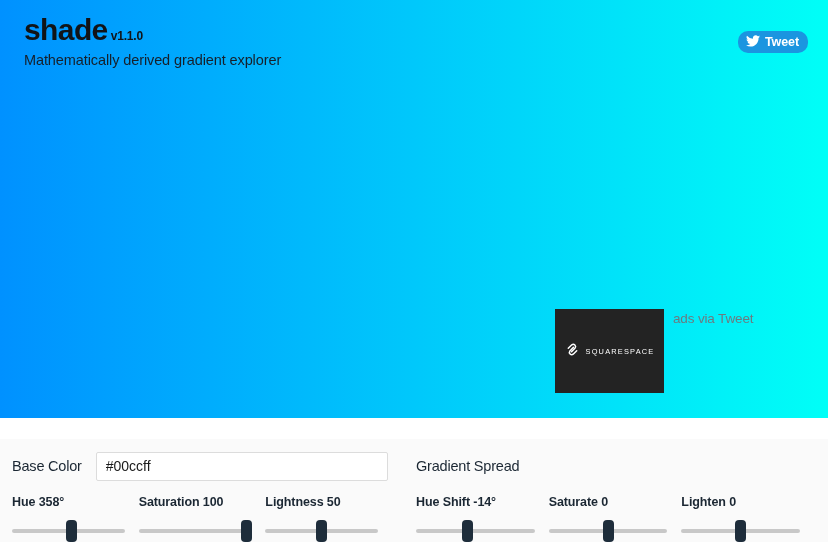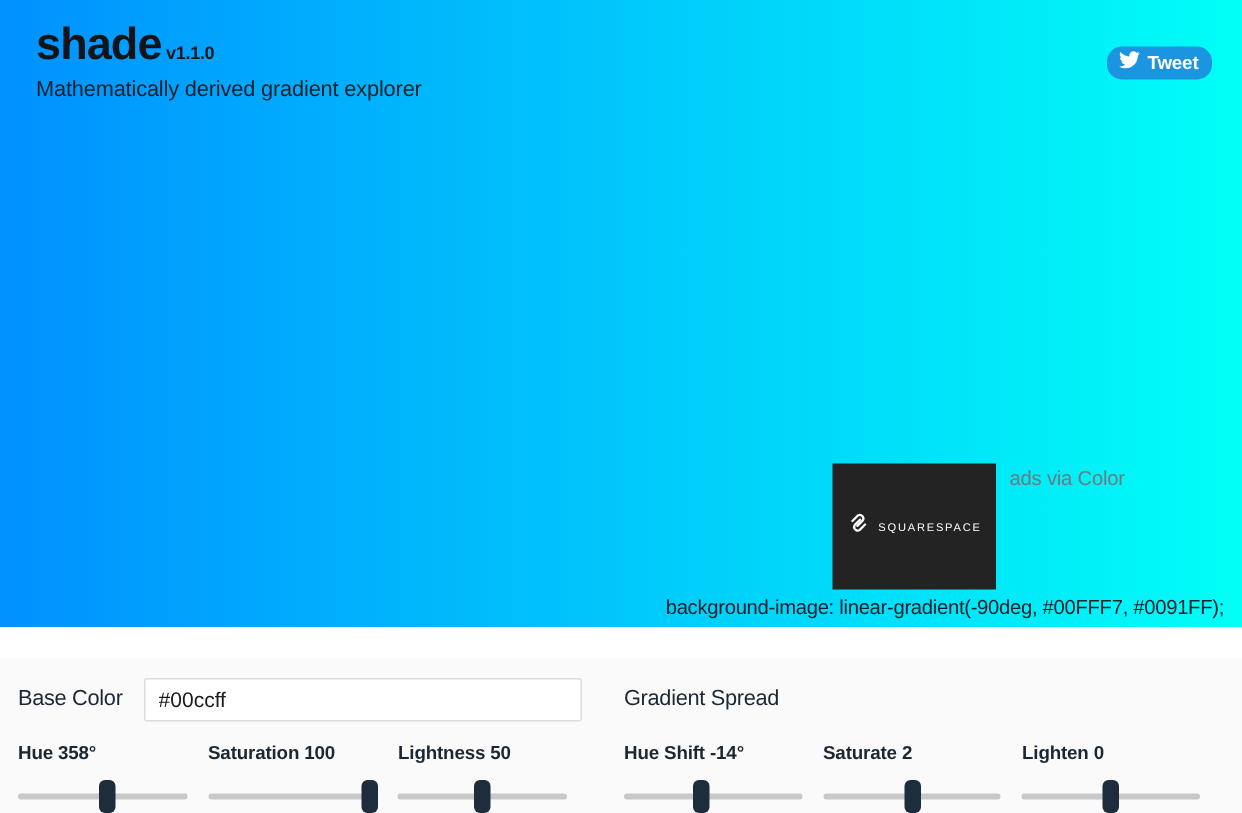--- a/index.html
+++ b/index.html
@@ -260,25 +260,24 @@
           <svg width="15" height="15" viewBox="0 0 32 32" xmlns="http://www.w3.org/2000/svg">
             <g fill="none" stroke="#ffffff" stroke-width="3.2" stroke-linecap="round">
               <path d="M7 13.5 L14.5 6 a5 5 0 0 1 7 7 L14 20.5"></path>
               <path d="M25 18.5 L17.5 26 a5 5 0 0 1 -7 -7 L18 11.5"></path>
             </g>
           </svg>
         </span>
         <span class="sq-wordmark">SQUARESPACE</span>
       </div>
       <div class="carbon-txt">
-        <span class="carbon-poweredby">ads via Color</span>
-      </div>
-    </div>
-
-    <div class="css-output">background-image: linear-gradient(-90deg, #00FFF7, #0091FF);</div>
+        <span class="carbon-poweredby">ads via Tweet</span>
+      </div>
+    </div>
+
   </div>
 
   <div class="controls">
 
     <div class="panel panel-left">
       <div class="panel-head">
         <span class="panel-title">Base Color</span>
         <input class="hex-input" type="text" value="#00ccff" style="">
       </div>
       <div class="sliders">
@@ -317,21 +316,21 @@
 
         <div class="slider-group">
           <div class="slider-label">Hue Shift -14°</div>
           <div class="track-wrap">
             <div class="track"></div>
             <div class="thumb" style="left: 43%;"></div>
           </div>
         </div>
 
         <div class="slider-group">
-          <div class="slider-label">Saturate 2</div>
+          <div class="slider-label">Saturate 0</div>
           <div class="track-wrap">
             <div class="track"></div>
             <div class="thumb" style="left: 50%;"></div>
           </div>
         </div>
 
         <div class="slider-group">
           <div class="slider-label">Lighten 0</div>
           <div class="track-wrap">
             <div class="track"></div>

